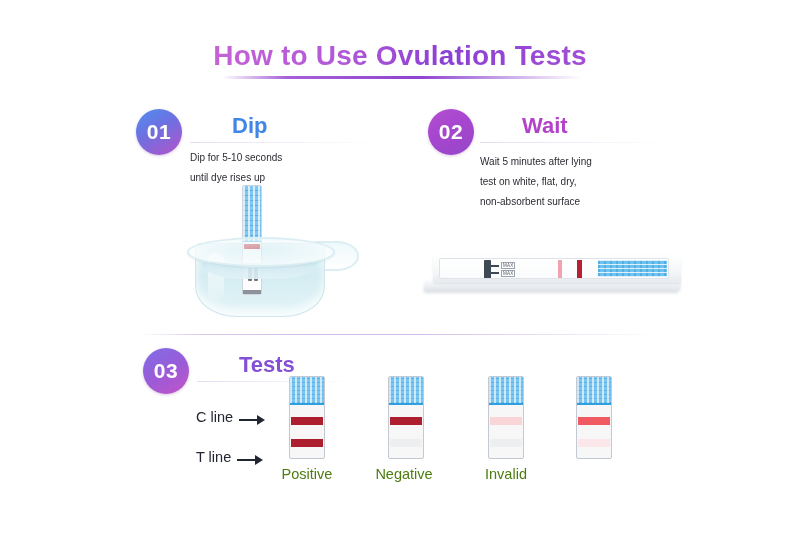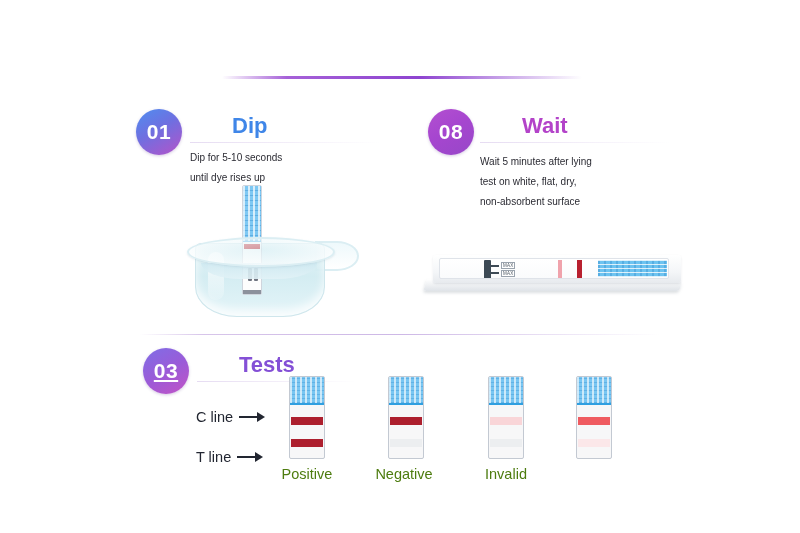--- a/index.html
+++ b/index.html
@@ -30,21 +30,21 @@
   
   .step{position:absolute;}
   .badge{
     position:absolute;width:46px;height:46px;border-radius:50%;
     display:flex;align-items:center;justify-content:center;
     color:#fff;font-size:21px;font-weight:bold;letter-spacing:.5px;
     box-shadow:0 1px 3px rgba(90,50,140,.25);
   }
   .badge.b1{background:linear-gradient(150deg,#4f8ef0 0%,#6f6fe0 45%,#b553c9 100%);}
   .badge.b2{background:linear-gradient(150deg,#b34fd0 0%,#a646cf 45%,#9747c8 100%);}
-  .badge.b3{background:linear-gradient(150deg,#7f6ee6 0%,#9a5bd8 50%,#c254c6 100%);text-decoration:underline;}
+  .badge.b3{background:linear-gradient(150deg,#7f6ee6 0%,#9a5bd8 50%,#c254c6 100%);}
 
   .step-head{position:absolute;font-size:22px;font-weight:bold;margin-left:42px;}
   .h1c{color:#3f86e8;}
   .h2c{color:#b343c9;}
   .h3c{color:#8450d6;}
 
   .head-rule{position:absolute;height:1px;background:linear-gradient(90deg,#e6dcf2,rgba(230,220,242,0));}
 
   .step-body{
     position:absolute;font-size:10px;line-height:20px;color:#2b2b33;
@@ -78,21 +78,21 @@
   .band.vfaint{background:#fbe7e9;}
   .band.ghost{background:#eceef0;}
 
   .strip-label{
     position:absolute;text-align:center;font-size:14.5px;color:#4d7c0f;
   }
 
   
   .line-label{
     position:absolute;font-size:14.5px;color:#222631;white-space:nowrap;
-    display:flex;align-items:center;gap:6px;
+    display:flex;align-items:flex-end;gap:6px;
   }
   .arrow{display:inline-block;width:26px;height:10px;position:relative;}
   .arrow::before{content:"";position:absolute;left:0;top:4px;width:19px;height:2px;background:#222631;}
   .arrow::after{content:"";position:absolute;right:0;top:0;border-top:5px solid transparent;border-bottom:5px solid transparent;border-left:8px solid #222631;}
 
   
   .cup-scene{position:absolute;left:185px;top:185px;width:170px;height:135px;}
   .dip-strip{
     position:absolute;left:57px;top:0;width:20px;height:110px;
     background:#fdfdfd;border:1px solid #cfd5dd;border-radius:2px;box-sizing:border-box;
@@ -183,20 +183,23 @@
     background:
       repeating-linear-gradient(0deg,rgba(255,255,255,.78) 0 1px,rgba(255,255,255,0) 1px 4px),
       repeating-linear-gradient(90deg,rgba(35,125,195,.30) 0 2px,rgba(255,255,255,0) 2px 6px);
   }
 </style>
 </head>
 <body>
 
 <div class="stage">
 
+  <div class="title-wrap">
+    <span class="title">How to Use Ovulation Tests</span>
+  </div>
   <div class="title-underline"></div>
 
   <div class="step">
     <div class="badge b1" style="left:136px;top:109px;">01</div>
     <div class="step-head h1c" style="left:190px;top:113px;">Dip</div>
     <div class="head-rule" style="left:190px;top:142px;width:190px;"></div>
     <div class="step-body" style="left:190px;top:148px;width:200px;white-space:pre-line;">Dip for 5-10 seconds
 until dye rises up</div>
   </div>
 
@@ -208,21 +211,21 @@
       <div class="slot s1"></div>
       <div class="slot s2"></div>
       <div class="foot"></div>
     </div>
     <div class="cup"></div>
     <div class="cup-liquid"></div>
     <div class="cup-rim"></div>
   </div>
 
   <div class="step">
-    <div class="badge b2" style="left:428px;top:109px;">08</div>
+    <div class="badge b2" style="left:428px;top:109px;">02</div>
     <div class="step-head h2c" style="left:480px;top:113px;">Wait</div>
     <div class="head-rule" style="left:480px;top:142px;width:190px;"></div>
     <div class="step-body" style="left:480px;top:152px;width:215px;white-space:pre-line;">Wait 5 minutes after lying
 test on white, flat, dry,
 non-absorbent surface</div>
   </div>
 
   <div class="tray-scene">
     <div class="tray-base"></div>
     <div class="tray-top"></div>

